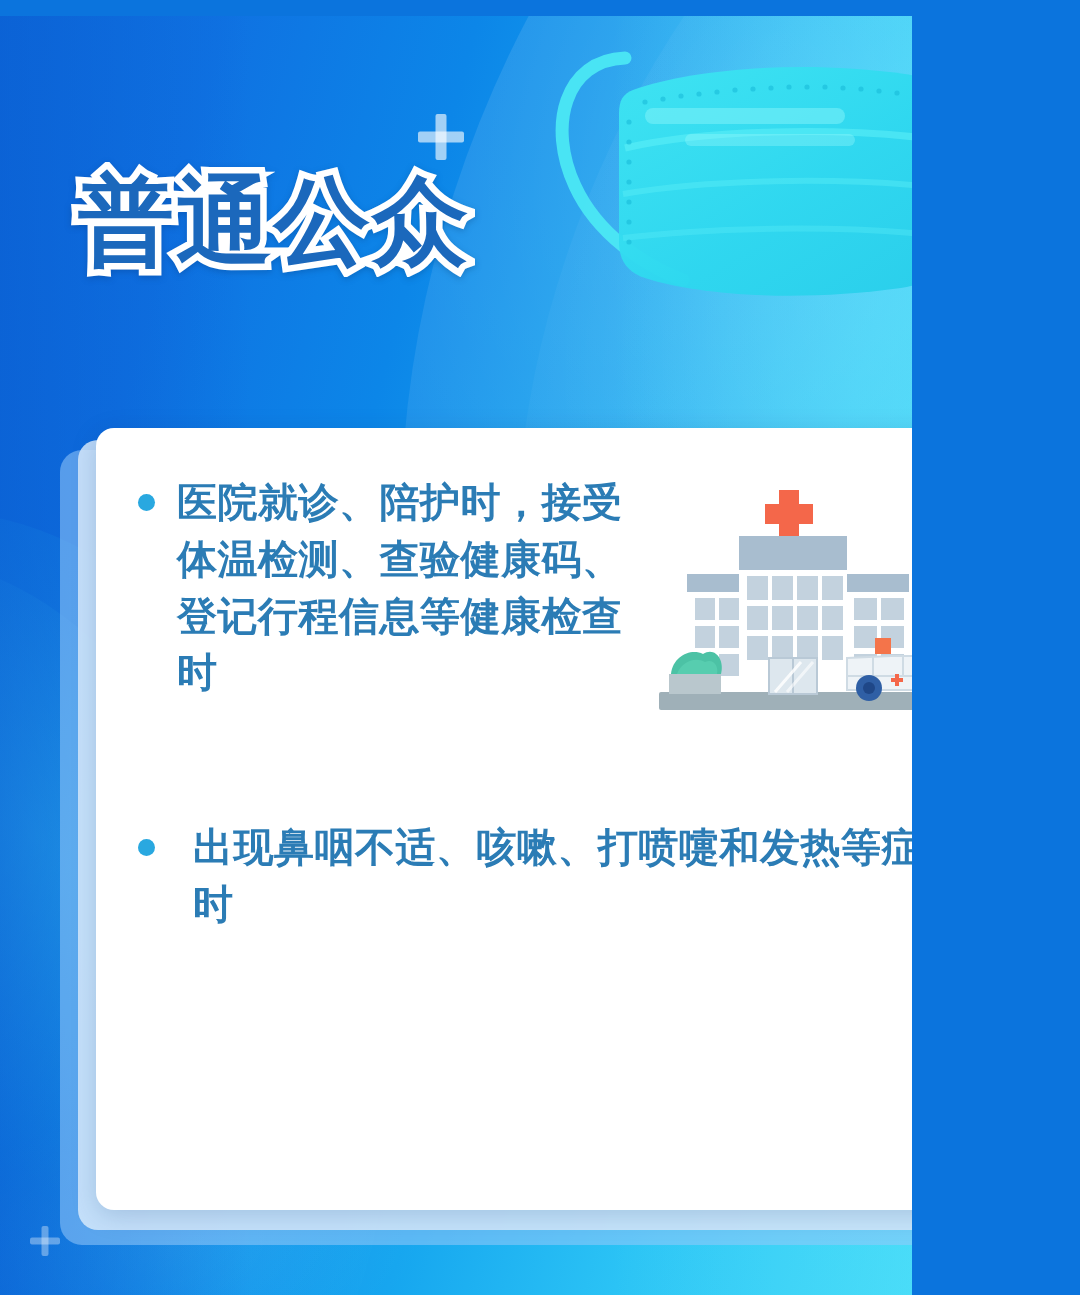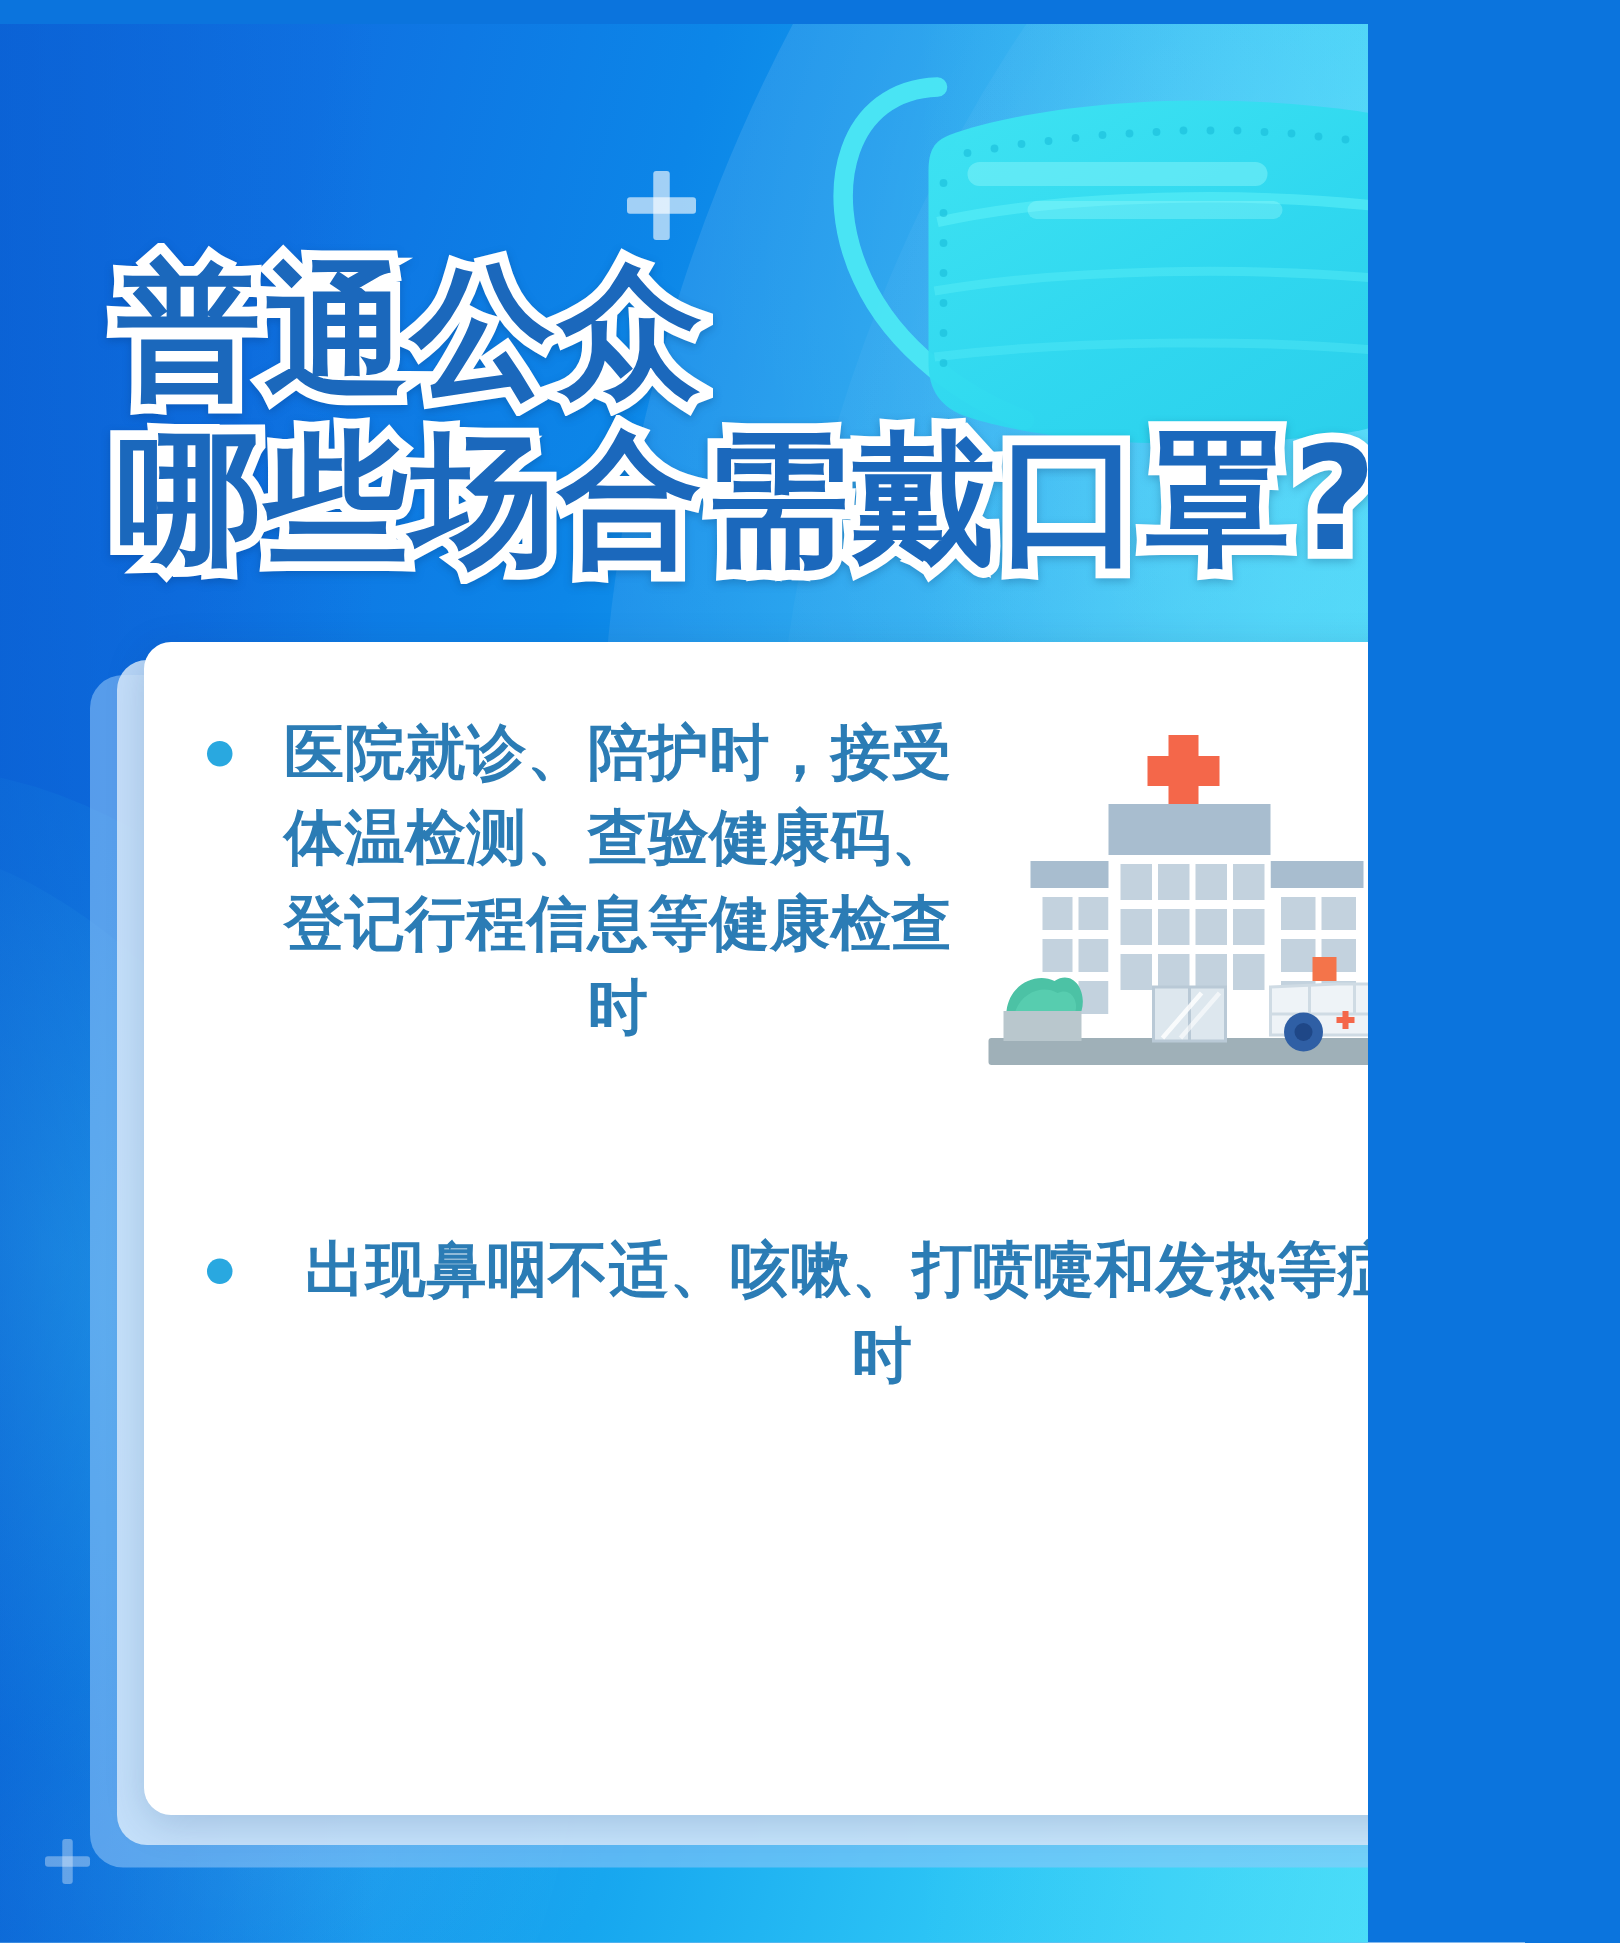--- a/index.html
+++ b/index.html
@@ -77,21 +77,21 @@
     line-height:1.06;
     -webkit-text-stroke:13px #ffffff;
     paint-order:stroke fill;
     filter:drop-shadow(0 2px 3px rgba(0,40,90,0.25));
     white-space:nowrap;
   }
   .title-line.l1 { font-size:96px; }
   .title-line.l2 { font-size:96px; margin-top:10px; }
 
   
-  .card-stack { position:absolute; left:60px; top:412px; width:960px; height:820px; z-index:5;text-align:center; }
+  .card-stack { position:absolute; left:60px; top:412px; width:960px; height:820px; z-index:5; }
   .card-back2 {
     position:absolute; left:0px;  top:22px; width:925px; height:795px;
     background:rgba(150,200,250,0.55); border-radius:22px;
   }
   .card-back1 {
     position:absolute; left:18px; top:12px; width:930px; height:790px;
     background:rgba(215,234,252,0.85); border-radius:20px;
   }
   .card-main {
     position:absolute; left:36px; top:0px; width:915px; height:782px;
@@ -214,21 +214,20 @@
           <circle cx="124" cy="184" r="2.6"></circle>
         <circle cx="124" cy="204" r="2.6"></circle>
           <circle cx="124" cy="224" r="2.6"></circle>
         <circle cx="124" cy="244" r="2.6"></circle>
       </g>
     </svg>
   </div>
 
   <div class="title-block">
     <div class="title-line l1">普通公众</div>
-    <div class="title-line l2">哪些场合需戴口罩?</div>
   </div>
 
   <div class="card-stack">
     <div class="card-back2"></div>
     <div class="card-back1"></div>
 
     <div class="card-main">
 
       <div class="hospital">
         <svg width="330" height="255" viewBox="0 0 330 255" xmlns="http://www.w3.org/2000/svg">

